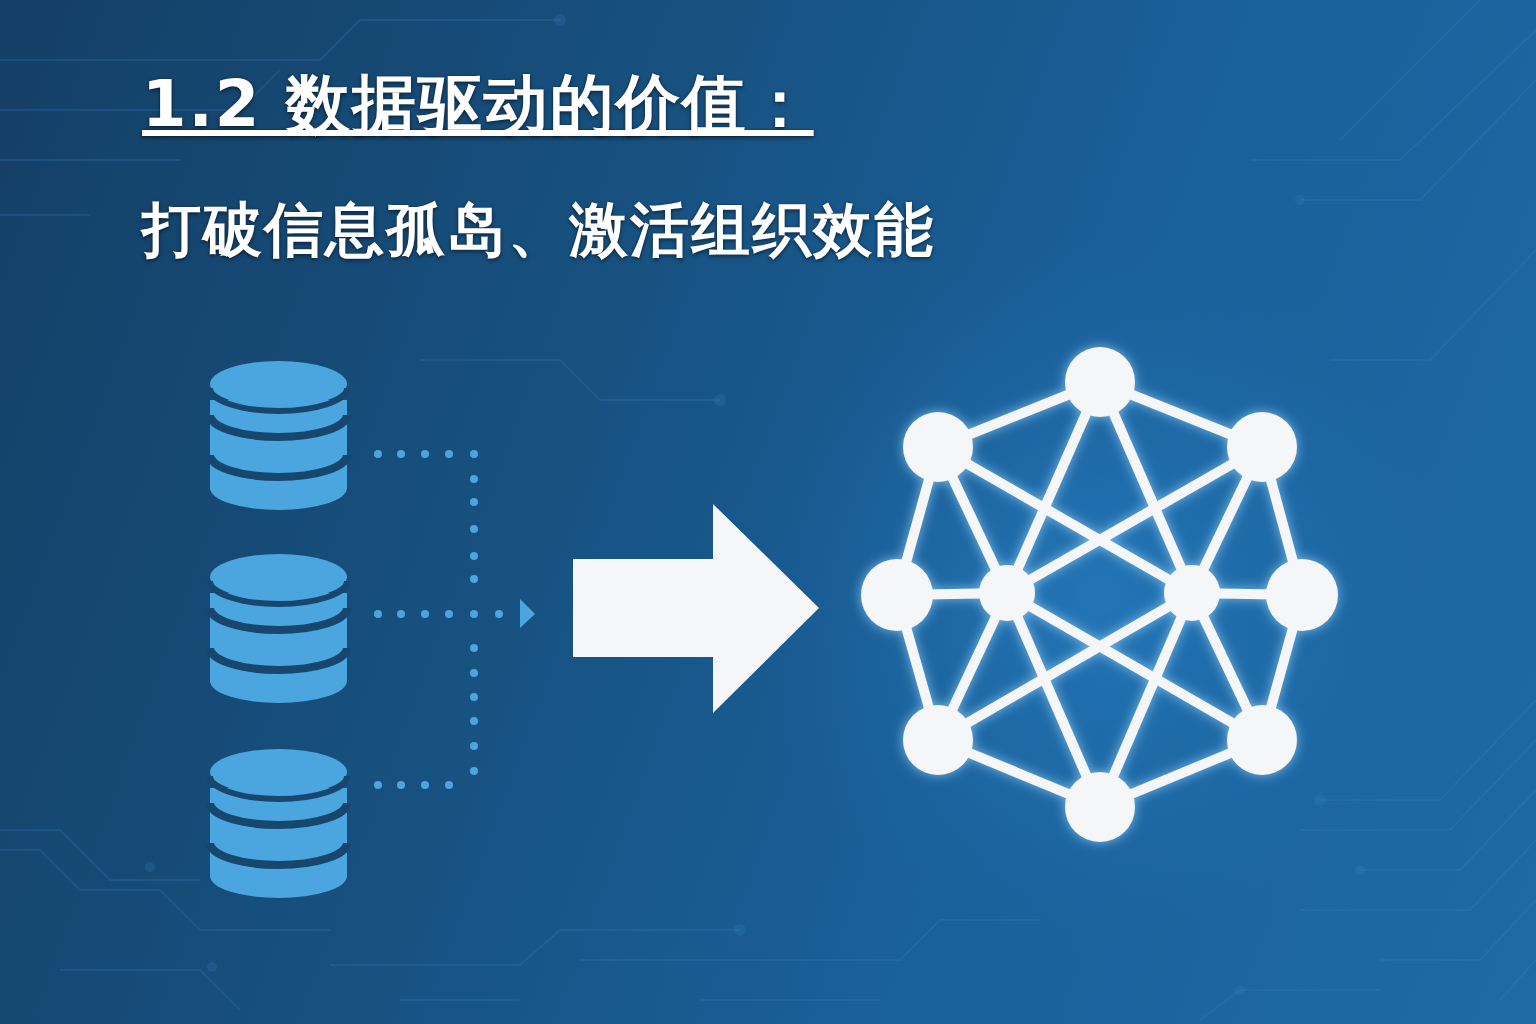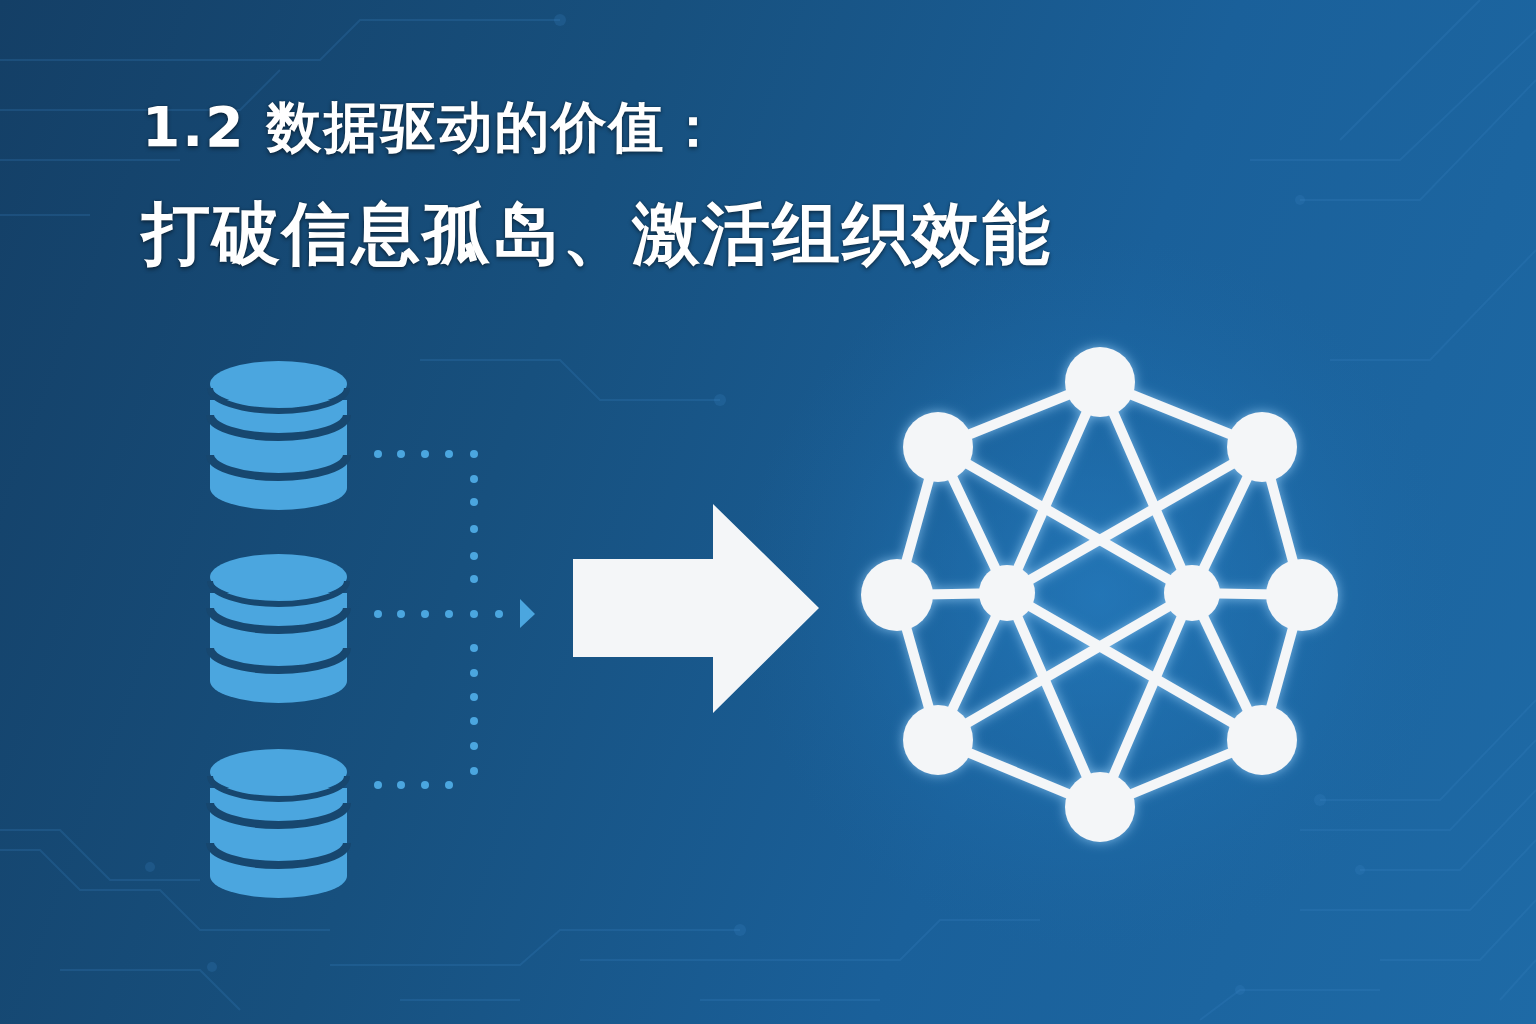--- a/index.html
+++ b/index.html
@@ -24,26 +24,27 @@
     left: 142px;
     color: #ffffff;
     font-weight: bold;
     white-space: nowrap;
     letter-spacing: 2px;
     text-shadow: 0 2px 4px rgba(0,0,0,0.45), 0 0 2px rgba(0,0,0,0.35);
     margin: 0;
     line-height: 1;
   }
   .title-line-1 {
-    top: 100px;
-    font-size: 55px;
+    top: 72px;
+    font-size: 64px;
+    text-decoration: underline;
   }
   .title-line-2 {
     top: 200px;
-    font-size: 68px;
+    font-size: 59px;
   }
   .diagram {
     position: absolute;
     left: 0;
     top: 0;
     width: 1536px;
     height: 1024px;
   }
 </style>
 </head>

